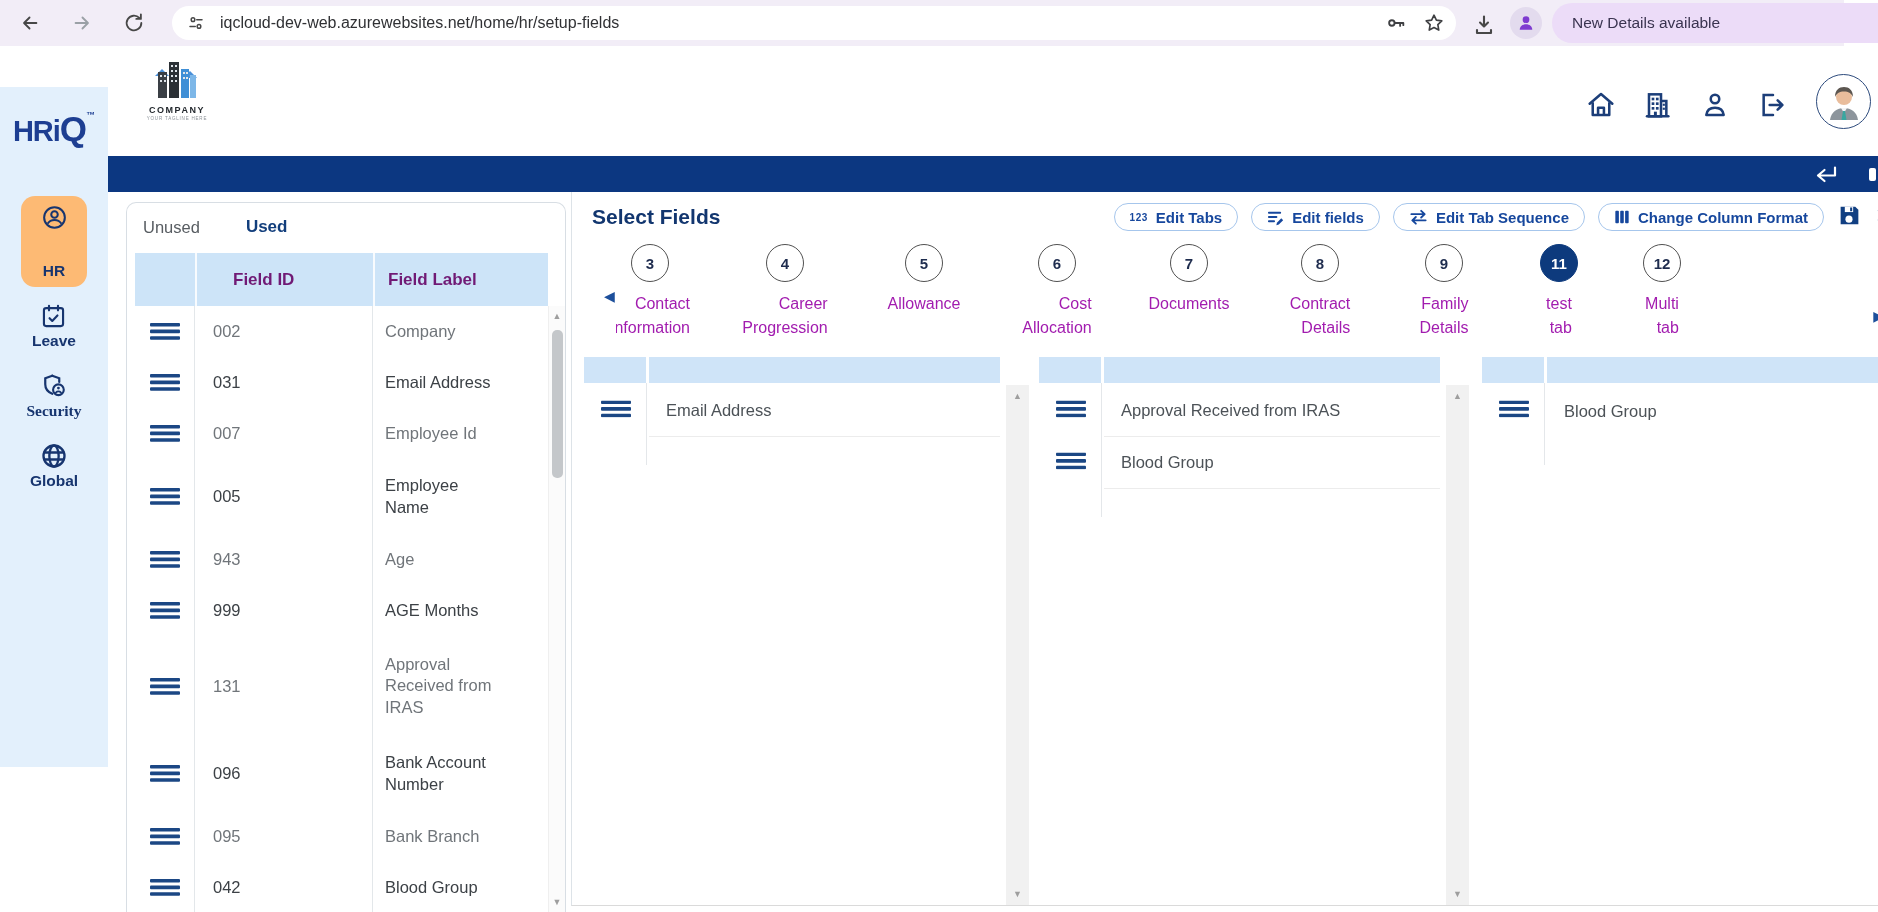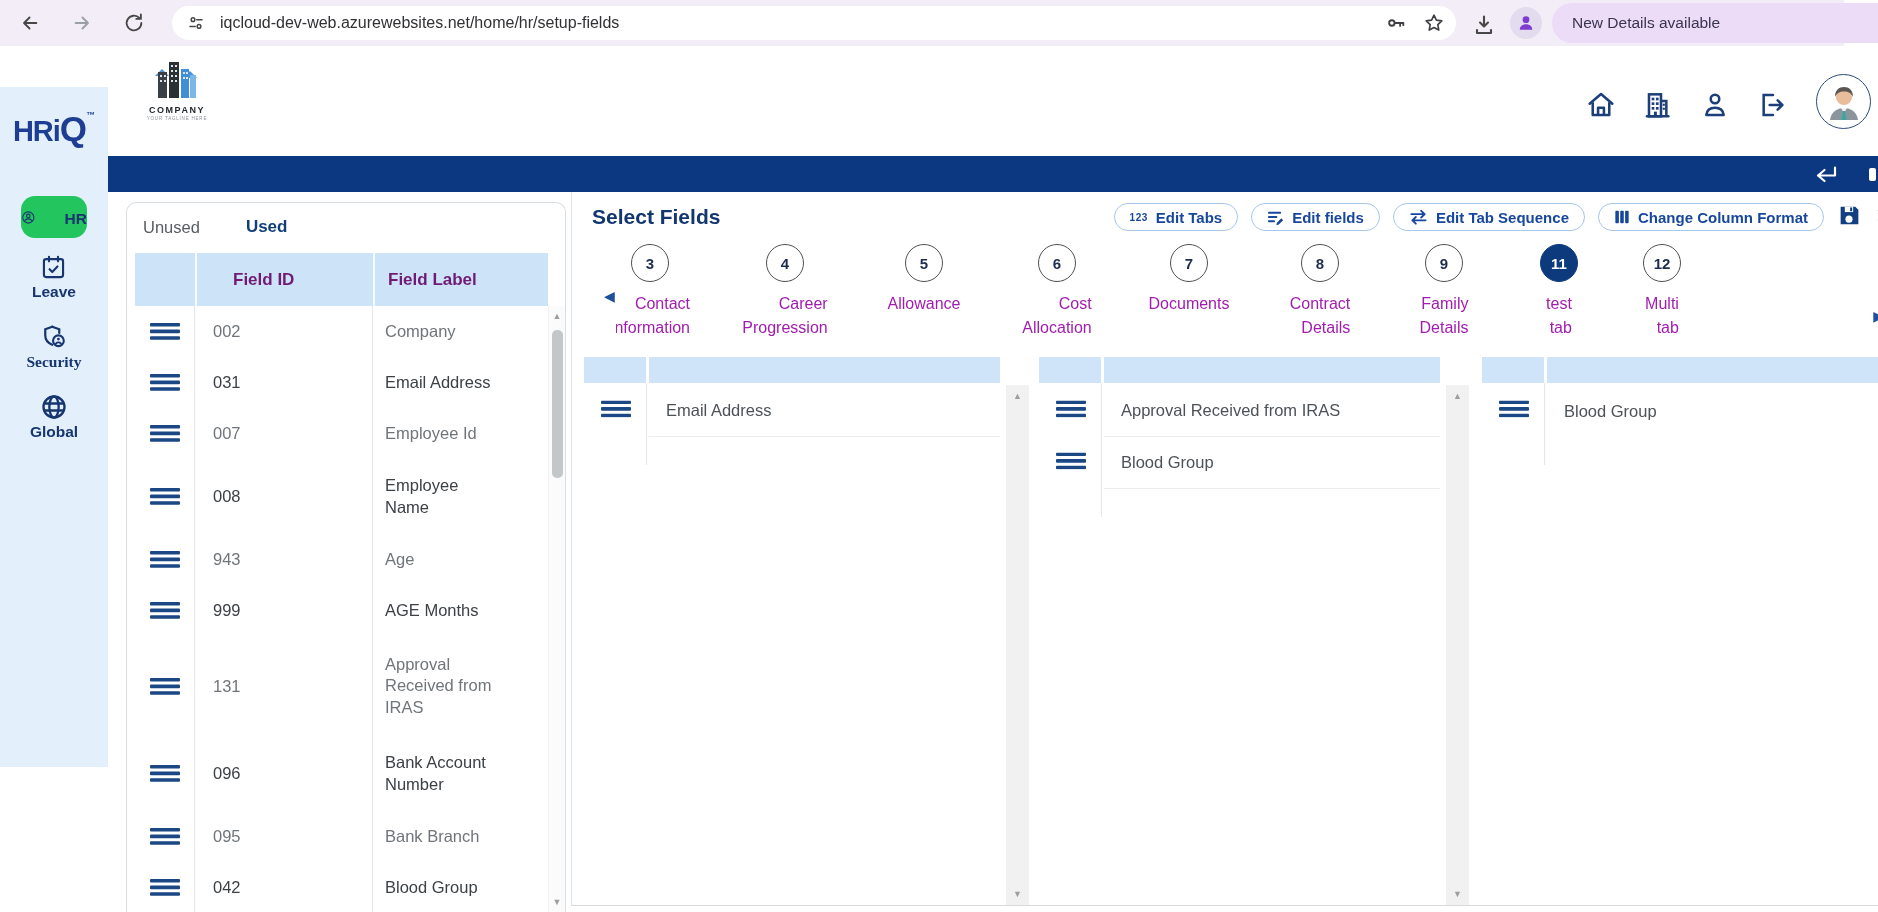--- a/index.html
+++ b/index.html
@@ -20,21 +20,21 @@
   #new-chrome { position:absolute; left:1552px; top:3px; width:340px; height:40px; background:#ecdcf8; border-radius:20px 0 0 20px; display:flex; align-items:center; padding-left:20px; font-size:15.5px; color:#3a3450; }
 
   
   #sidebar { position:absolute; left:0; top:46px; width:108px; height:680px; background:#e3f0fc; display:flex; flex-direction:column; align-items:center;margin-top:41px; }
   #hriq-logo { margin-top:24px; color:#1d3e92; font-weight:800; line-height:1; }
   #hriq-logo .hr { font-size:29px; letter-spacing:-1px; }
   #hriq-logo .q  { font-size:35px; letter-spacing:-1px; }
   #hriq-logo .tm { font-size:9px; vertical-align:top; }
   .nav-item { display:flex; flex-direction:column; align-items:center; color:#17356f; cursor:pointer; }
   .nav-item .nav-label { font-size:15.5px; font-weight:700; margin-top:2px; }
-  .nav-active-box { background:#22c55e; border-radius:14px; width:66px; padding:8px 0 7px; display:flex; flex-direction:row; align-items:center;gap:29px; }
+  .nav-active-box { background:#fdba74; border-radius:14px; width:66px; padding:8px 0 7px; display:flex; flex-direction:column; align-items:center;gap:29px; }
   #nav-hr { margin-top:50px; }
   #nav-leave { margin-top:16px; }
   #nav-security { margin-top:22px;font-family:Liberation Serif, serif; }
   #nav-global { margin-top:22px; }
 
   
   #topbar { position:absolute; left:108px; top:46px; width:1770px; height:110px; background:#fff; }
   #company-logo { position:absolute; left:26px; top:14px; width:86px; text-align:center; }
   #company-logo .co-title { font-size:9px; font-weight:800; letter-spacing:1.5px; color:#23282d; margin-top:1px; }
   #company-logo .co-tag { font-size:4.5px; letter-spacing:.8px; color:#8a9096; margin-top:1px; }
@@ -348,21 +348,21 @@
       <div class="lp-row" style="height:75px">
         <div class="c-handle">
             <svg width="30" height="17" viewBox="0 0 30 17">
               <g fill="#1b4784">
                 <rect width="30" height="3.6" rx="1"></rect>
                 <rect y="6.6" width="30" height="3.6" rx="1"></rect>
                 <rect y="13.2" width="30" height="3.6" rx="1"></rect>
               </g>
             </svg>
           </div>
-        <div class="c-id">008</div>
+        <div class="c-id">005</div>
         <div class="c-label">Employee Name</div>
       </div>
       <div class="lp-row" style="height:51px">
         <div class="c-handle">
             <svg width="30" height="17" viewBox="0 0 30 17">
               <g fill="#1b4784">
                 <rect width="30" height="3.6" rx="1"></rect>
                 <rect y="6.6" width="30" height="3.6" rx="1"></rect>
                 <rect y="13.2" width="30" height="3.6" rx="1"></rect>
               </g>

